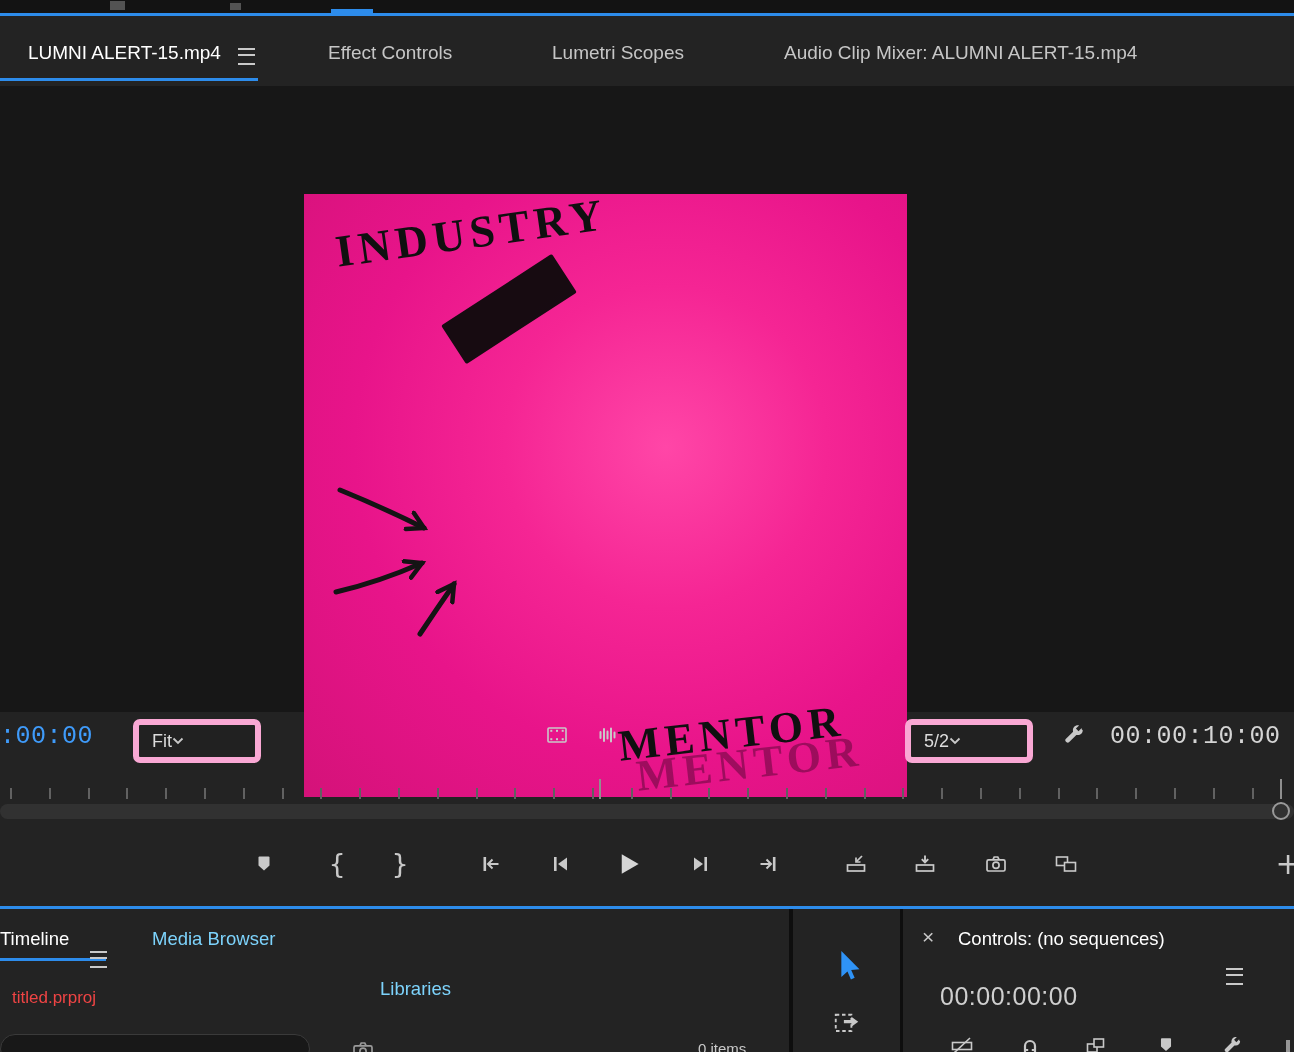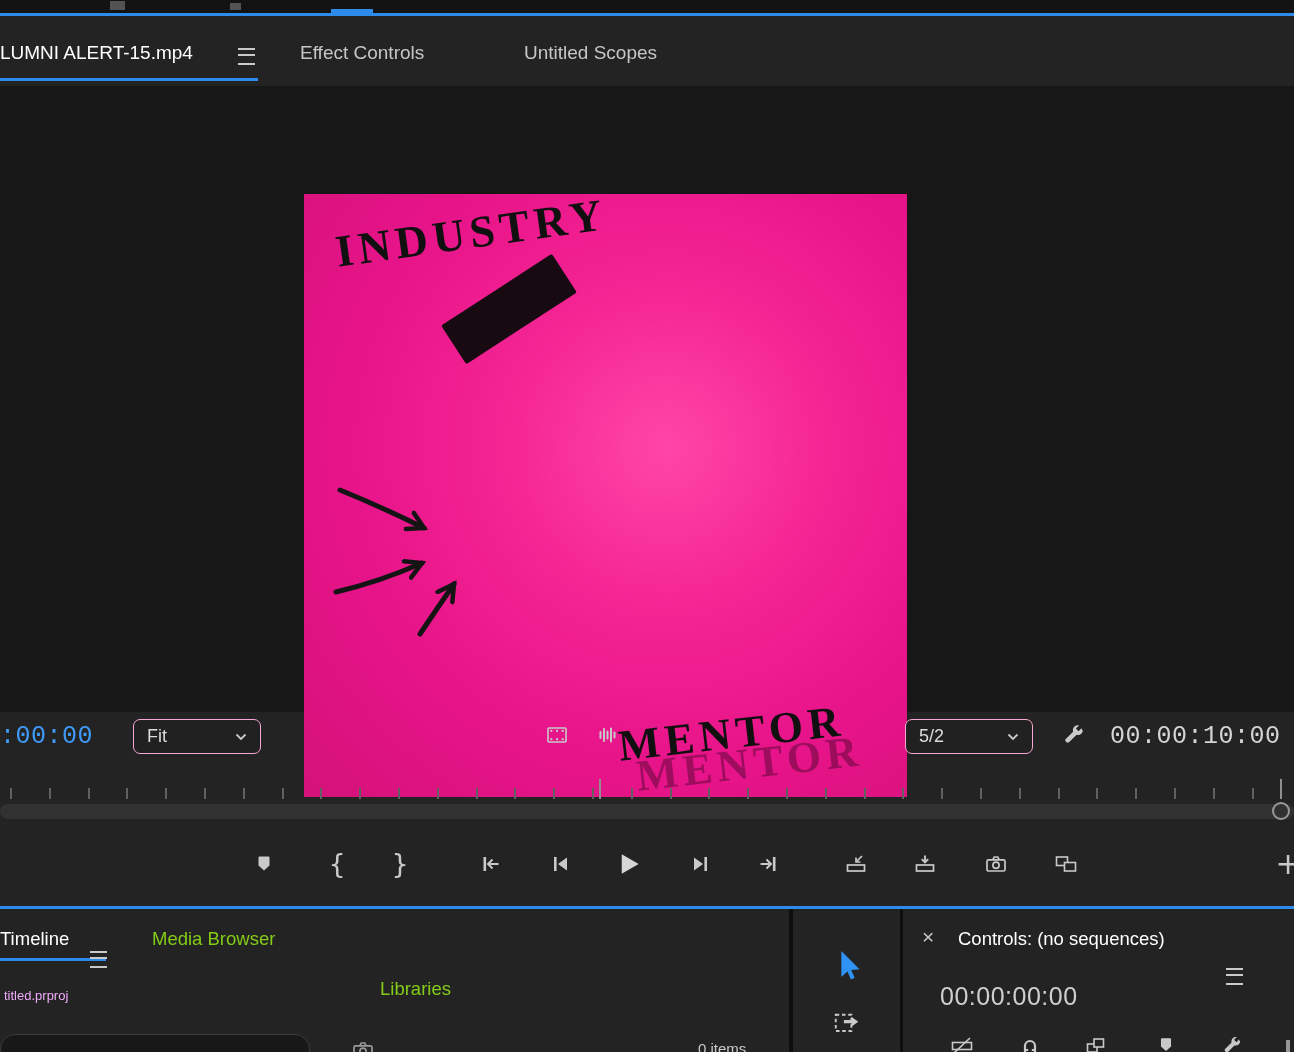--- a/index.html
+++ b/index.html
@@ -10,21 +10,21 @@
 
   
   #topstrip{left:0;top:0;width:1294px;height:13px;background:#131313;}
   #frag1{left:110px;top:1px;width:15px;height:9px;background:#6a6a6a;opacity:.75;}
   #frag2{left:230px;top:3px;width:11px;height:7px;background:#6a6a6a;opacity:.75;}
   #fragblue{left:331px;top:9px;width:42px;height:4px;background:#2d8ceb;}
   #blueline-top{left:0;top:13px;width:1294px;height:3px;background:#2d8ceb;}
 
   
   #monitor-panel{left:0;top:16px;width:1294px;height:890px;background:#232323;}
-  .tab-label{font-size:19px;color:#c6c6c6;}
+  .tab-label{font-size:19px;color:#c6c6c6;margin-left:28px;}
   .tab-label.active{color:#ffffff;}
   #tab-source{left:0;top:42px;}
   #tab-source-underline{left:0;top:78px;width:258px;height:3px;background:#2d8ceb;}
   #hamb-source{left:238px;top:48px;}
   .hamb{width:17px;height:13px;border-top:2px solid #c9c9c9;border-bottom:2px solid #c9c9c9;position:relative;}
   .hamb::after{content:"";position:absolute;left:0;top:3.5px;height:2px;width:100%;background:#c9c9c9;}
   #tab-ec{left:300px;top:42px;}
   #tab-ls{left:524px;top:42px;}
   #tab-acm{left:756px;top:42px;}
 
@@ -38,22 +38,22 @@
         transform:rotate(-33deg);opacity:.95;}
   #arrows{position:absolute;left:0;top:0;width:603px;height:603px;pointer-events:none;}
   #sticker-mentor-echo{left:332px;top:544px;font-size:44px;letter-spacing:5px;transform:rotate(-6.5deg);
         color:rgba(40,2,24,.38);}
   #sticker-mentor{left:314px;top:514px;font-size:44px;letter-spacing:5px;transform:rotate(-6.5deg);}
 
   
   .tc{font-size:25px;letter-spacing:.5px;font-weight:500;font-family:Liberation Mono, monospace;}
   #tc-pos{left:0;top:722px;color:#3f9bfa;}
   #tc-dur{left:1110px;top:722px;color:#d4d4d4;}
-  .dropdown{height:35px;background:#212121;border:1px solid #f9a8d4;border-radius:7px;
-            display:flex;align-items:center;justify-content:space-between;padding:16px 13px;box-sizing:border-box;}
+  .dropdown{height:35px;background:#212121;border:6px solid #f9a8d4;border-radius:7px;
+            display:flex;align-items:center;padding:16px 13px;box-sizing:border-box;}
   .dropdown span{font-size:18px;color:#dcdcdc;}
   #dd-fit{left:133px;top:719px;width:128px;}
   #dd-res{left:905px;top:719px;width:128px;}
   .cicon{color:#c9c9c9;}
   #icon-dragv{left:545px;top:723px;}
   #icon-draga{left:596px;top:723px;}
   #icon-wrench{left:1060px;top:722px;}
 
   
   #ruler-ticks{left:10px;top:788px;width:1280px;height:11px;
@@ -74,28 +74,28 @@
   #t-cmp{left:1052px;} #t-plus{left:1274px;}
   #t-plus .brace{font-size:30px;}
   #blueline-bottom{left:0;top:906px;width:1294px;height:3px;background:#2d8ceb;}
 
   
   #bottom-gap{left:0;top:909px;width:1294px;height:143px;background:#0e0e0e;}
   #project-panel{left:0;top:909px;width:789px;height:143px;background:#232323;}
   #tools-panel{left:793px;top:909px;width:107px;height:143px;background:#232323;}
   #timeline-panel{left:903px;top:909px;width:391px;height:143px;background:#232323;}
 
-  .btab{font-size:18.5px;color:#84cc16;}
+  .btab{font-size:18.5px;color:#7dd3fc;}
   .btab.active{color:#ffffff;}
   #tab-untitled{left:0;top:928px;}
   #tab-untitled-underline{left:0;top:958px;width:106px;height:3px;background:#2d8ceb;}
   #hamb-project{left:90px;top:934px;}
   #tab-media{left:152px;top:928px;}
   #tab-lib{left:380px;top:978px;}
-  #proj-file{left:4px;top:988px;font-size:13px;color:#f0abfc;}
+  #proj-file{left:12px;top:988px;font-size:17px;color:#ef4444;}
   #proj-search{left:0;top:1034px;width:310px;height:30px;background:#181818;border:1px solid #3a3a3a;border-radius:15px;box-sizing:border-box;}
   #proj-viewicon{left:350px;top:1038px;color:#9a9a9a;}
   #proj-items{left:698px;top:1040px;font-size:15px;color:#c9c9c9;}
 
   #tool-select{left:832px;top:948px;}
   #tool-track{left:832px;top:1006px;color:#c9c9c9;}
 
   #tl-close{left:922px;top:926px;font-size:21px;color:#c9c9c9;line-height:21px;}
   #tl-title{left:958px;top:928px;}
   #hamb-tl{left:1226px;top:934px;}
@@ -115,21 +115,22 @@
     <div class="abs" id="fragblue"></div>
   </div>
   <div class="abs" id="blueline-top"></div>
 
   <div class="abs" id="monitor-panel"></div>
 
   <div class="abs tab-label active nowrap" id="tab-source">LUMNI ALERT-15.mp4</div>
   <div class="abs" id="tab-source-underline"></div>
   <div class="abs hamb" id="hamb-source"></div>
   <div class="abs tab-label nowrap" id="tab-ec">Effect Controls</div>
-  <div class="abs tab-label nowrap" id="tab-ls">Untitled Scopes</div>
+  <div class="abs tab-label nowrap" id="tab-ls">Lumetri Scopes</div>
+  <div class="abs tab-label nowrap" id="tab-acm">Audio Clip Mixer: ALUMNI ALERT-15.mp4</div>
 
   <div class="abs" id="viewport">
     <div class="abs" id="frame" style="position:absolute;">
       <div class="sticker" id="sticker-industry">INDUSTRY</div>
       <div id="tape"></div>
       <svg id="arrows" viewBox="0 0 603 603">
         <defs>
           <marker id="ah" markerUnits="userSpaceOnUse" markerWidth="26" markerHeight="26" refX="18" refY="11" orient="auto">
             <path d="M2 2 L18 11 L2 20" stroke="#141414" stroke-width="4.5" fill="none" stroke-linecap="round"></path>
           </marker>

